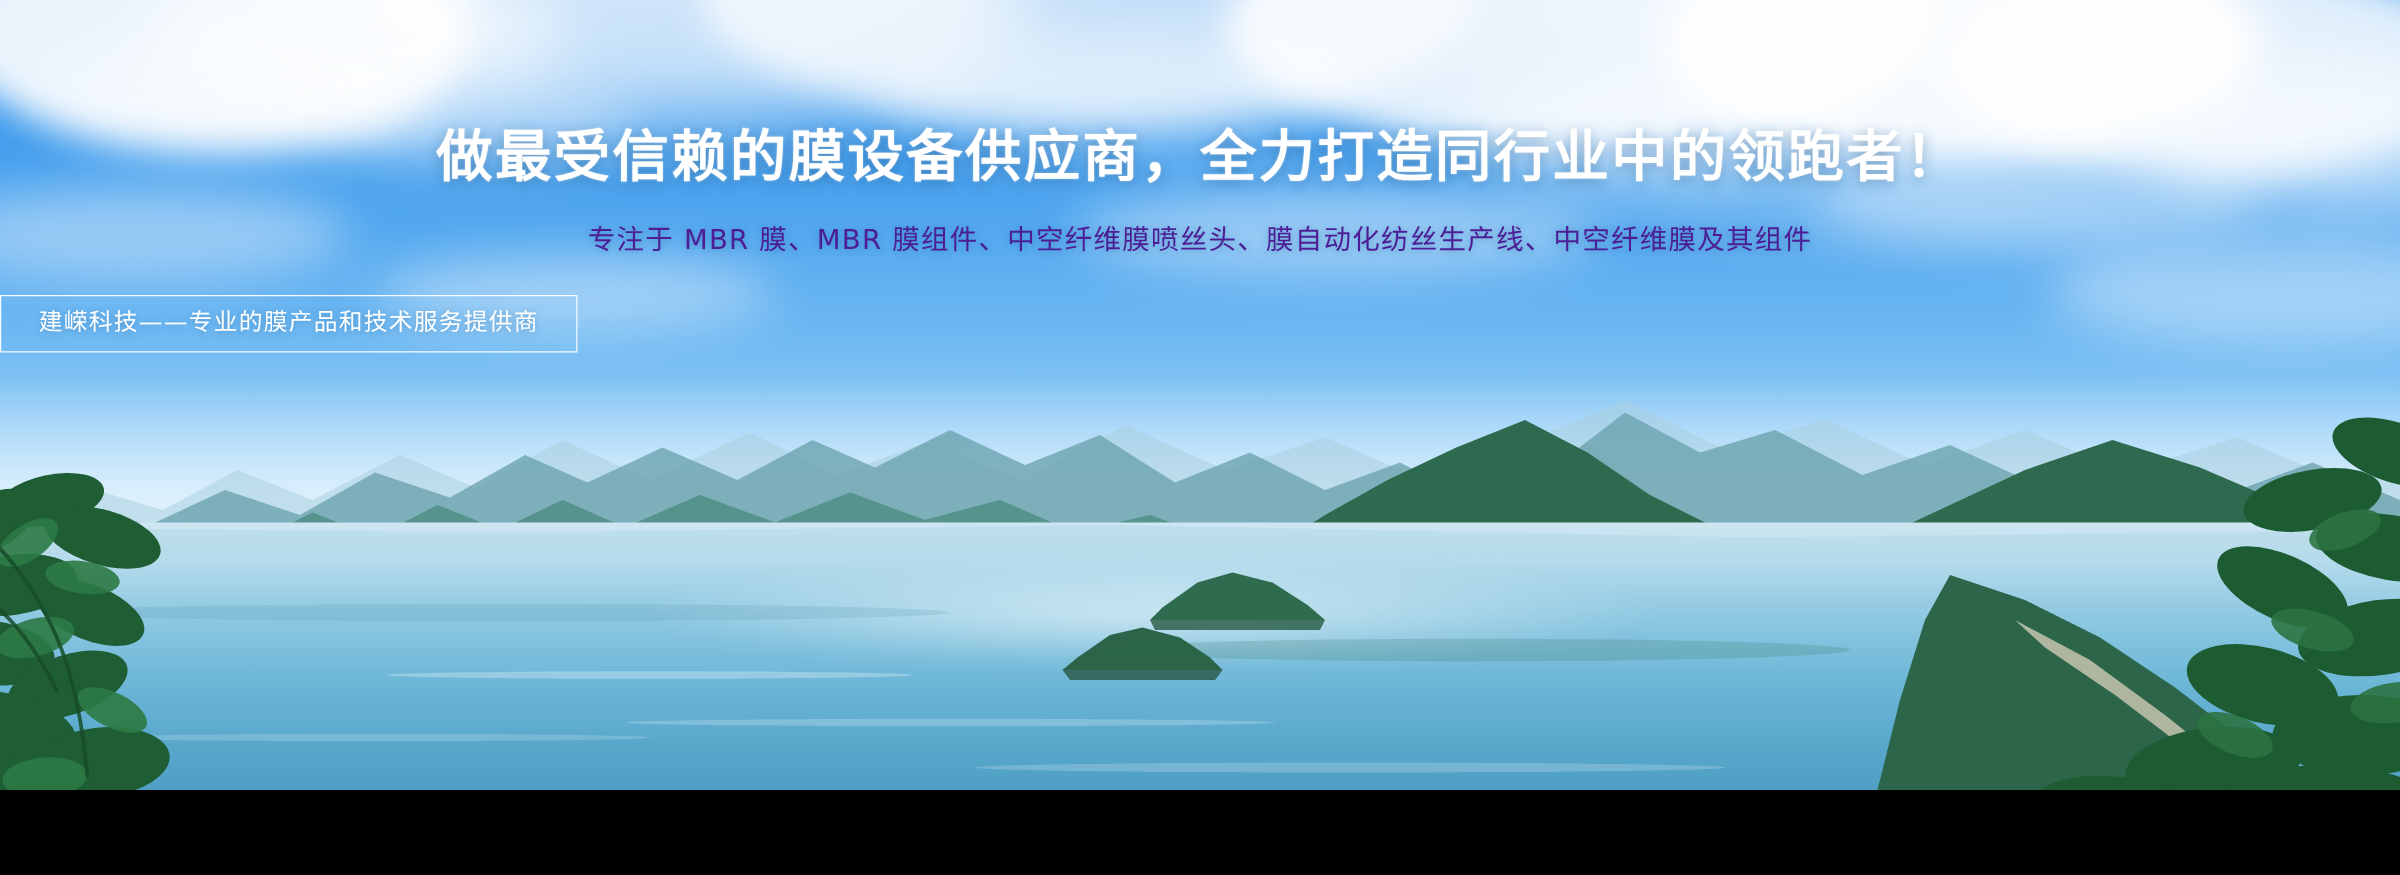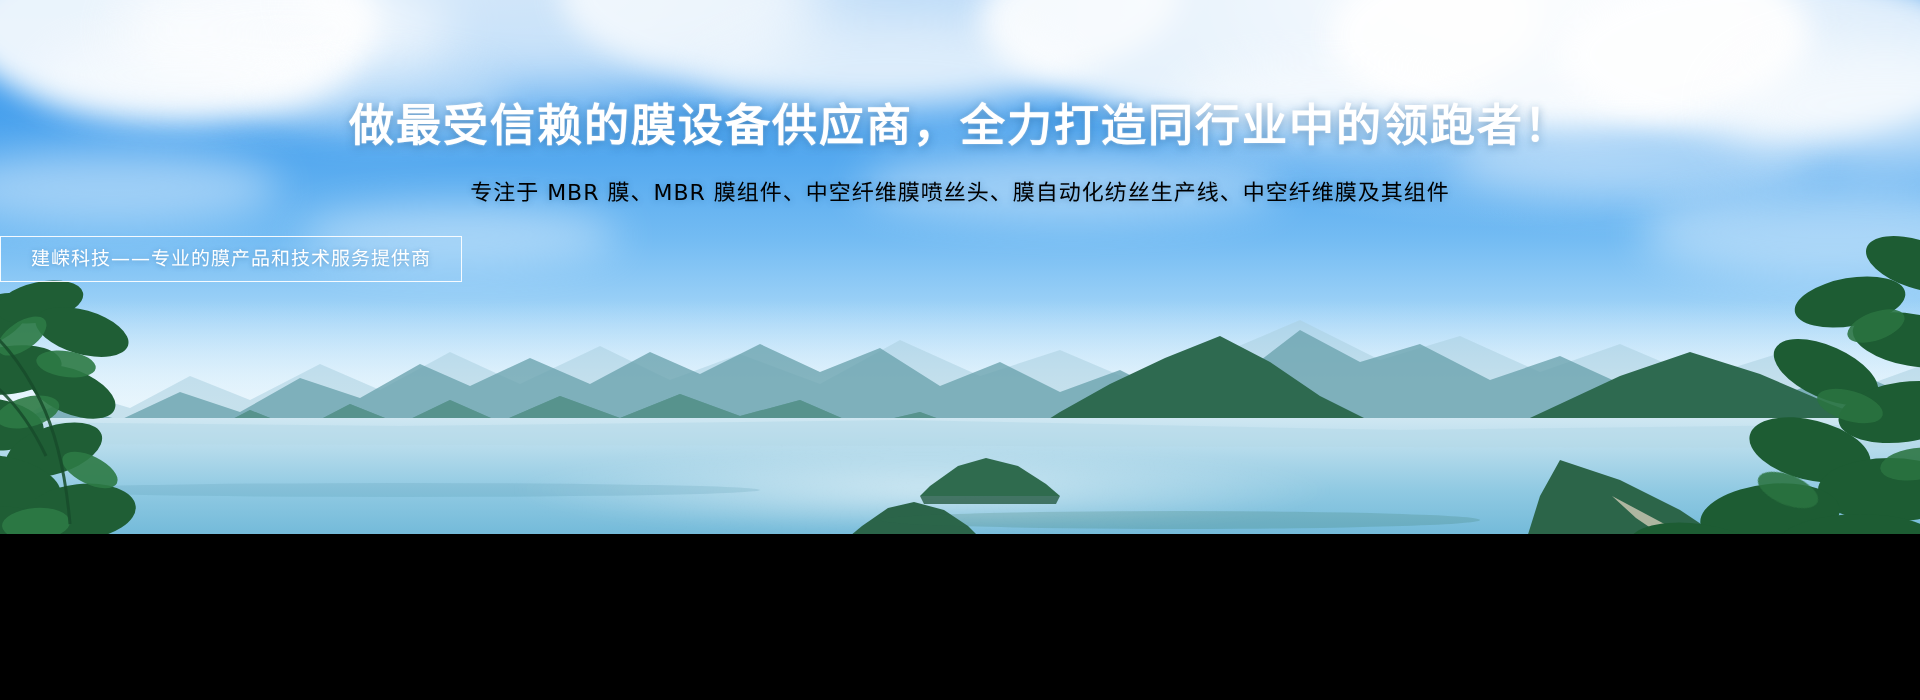--- a/index.html
+++ b/index.html
@@ -1,21 +1,21 @@
 <!DOCTYPE html>
 <html lang="zh-CN"><head>
 <meta charset="utf-8">
 <title>Hero Banner</title>
 <style>
   html,body{margin:0;padding:0;background:#000;}
   body{font-family:"Liberation Sans","DejaVu Sans",sans-serif;}
 
   .stage{
     position:relative;
-    width:1920px;height:534px;
+    width:1920px;height:632px;
     overflow:hidden;
     background:#3e9bea;
   }
 
   
   .sky{
     position:absolute;inset:0;
     background:
       radial-gradient(820px 420px at 78% -6%, rgba(255,255,255,.85) 0%, rgba(255,255,255,0) 62%),
       radial-gradient(700px 360px at 26% -10%, rgba(255,255,255,.55) 0%, rgba(255,255,255,0) 60%),
@@ -109,21 +109,21 @@
     text-shadow:0 2px 10px rgba(22,84,140,.45), 0 0 2px rgba(255,255,255,.6);
     white-space:nowrap;
   }
   .subhead{
     margin:0;
     padding-top:26px;
     font-family:"DejaVu Sans","Liberation Sans",sans-serif;
     font-size:22px;
     line-height:30px;
     letter-spacing:1px;
-    color:#000000;
+    color:#4c1d95;
     text-shadow:0 1px 6px rgba(30,95,150,.42);
     white-space:nowrap;
   }
   .tagline-wrap{
     margin-top:28px;
     display:flex;justify-content:flex-start;
   }
   .tagline{
     display:inline-block;
     border:1px solid rgba(255,255,255,.92);

